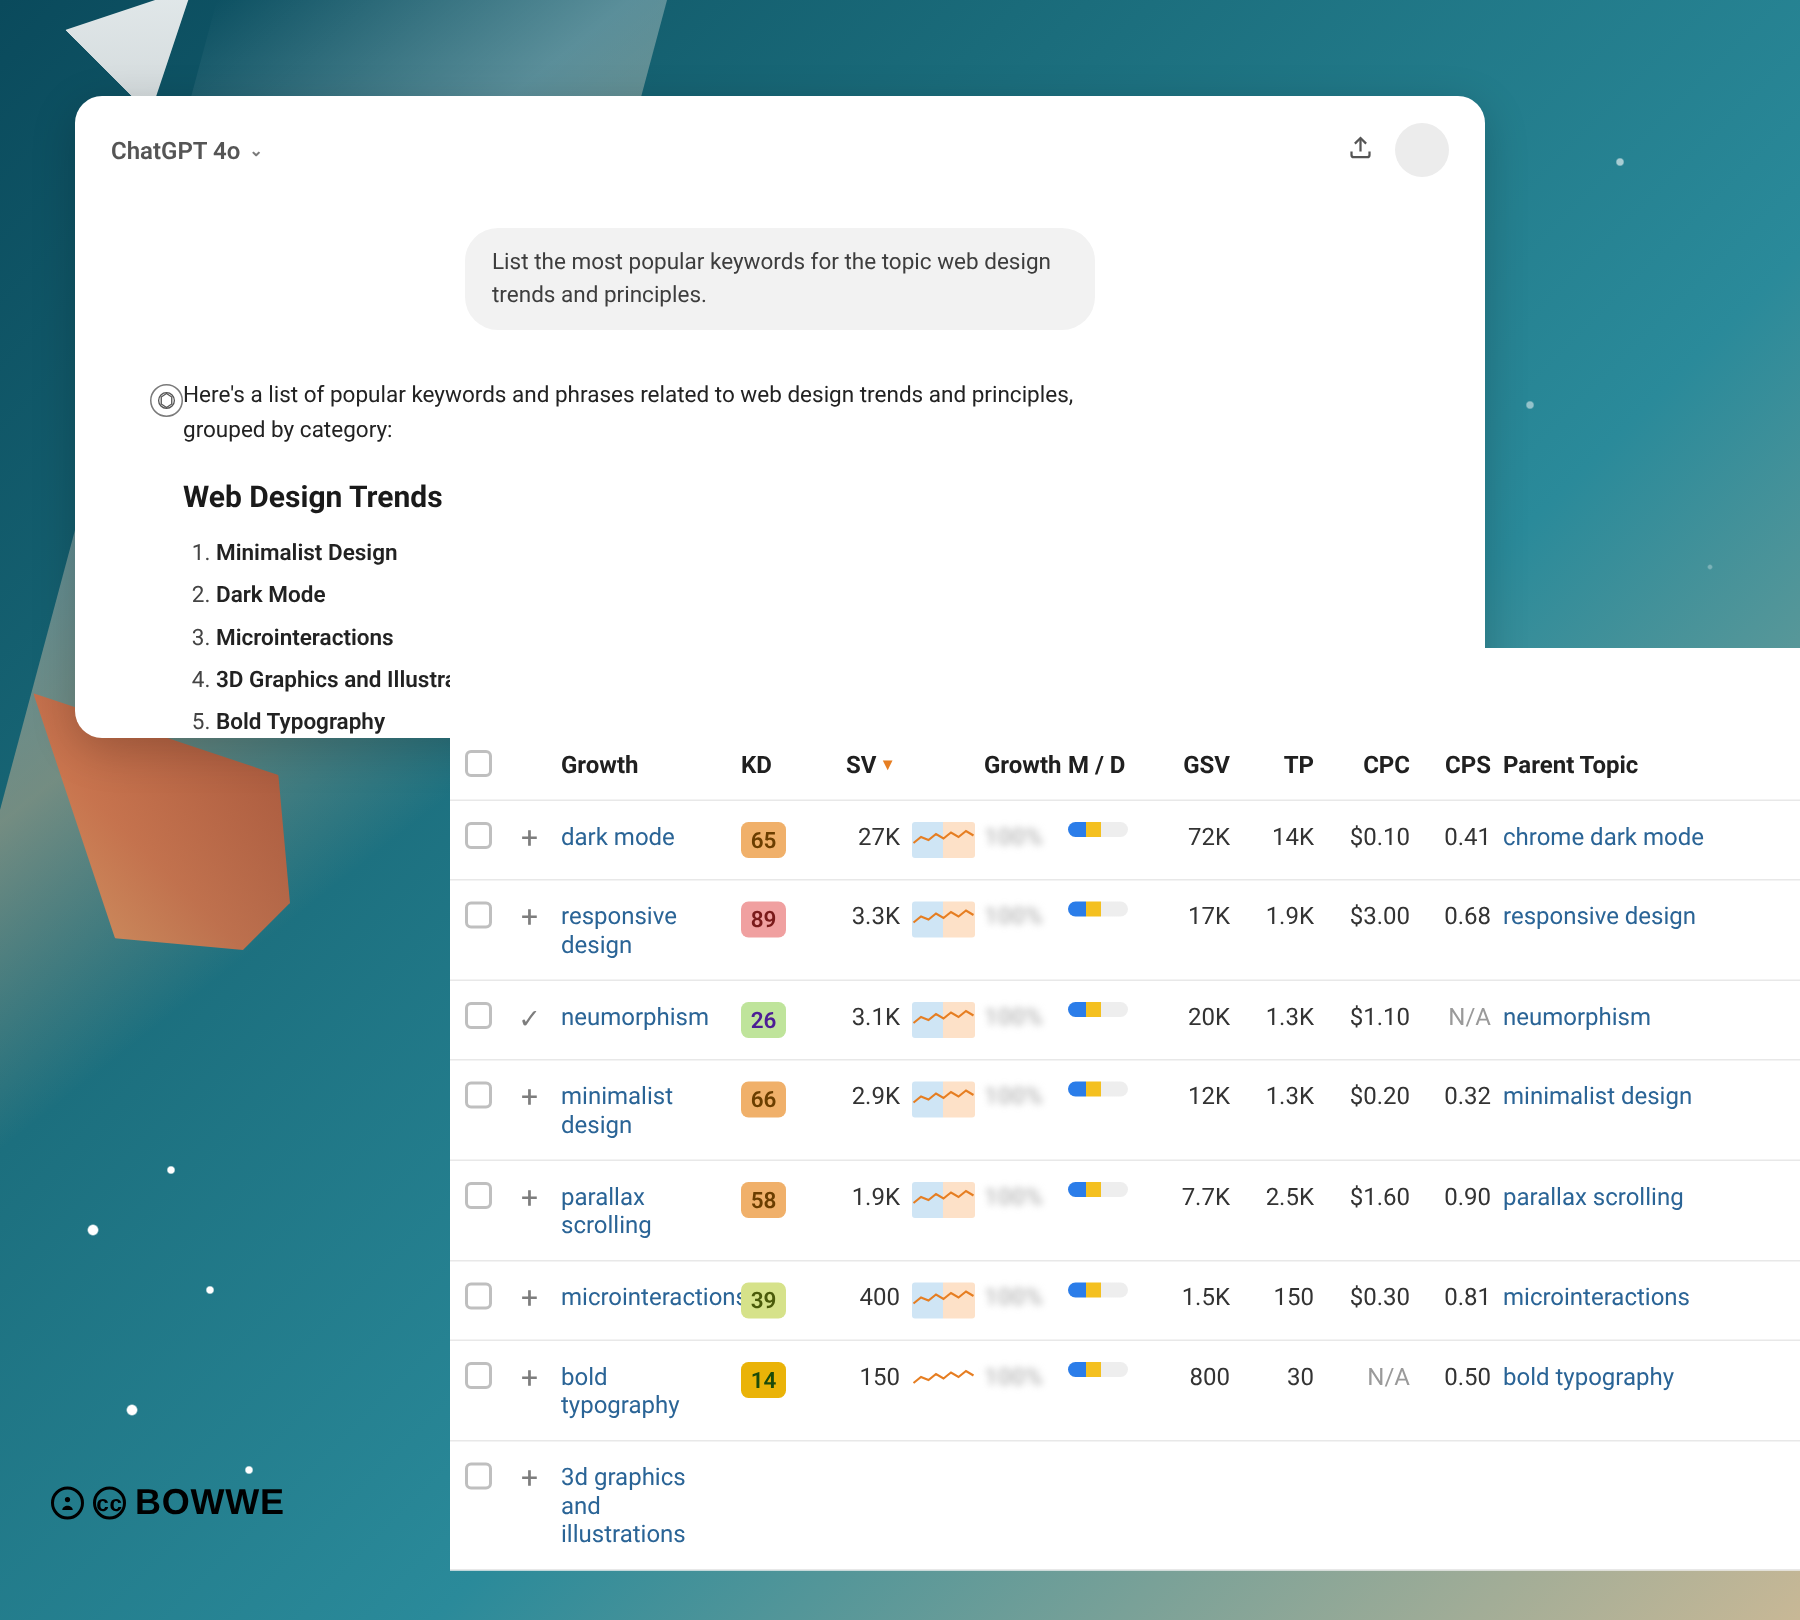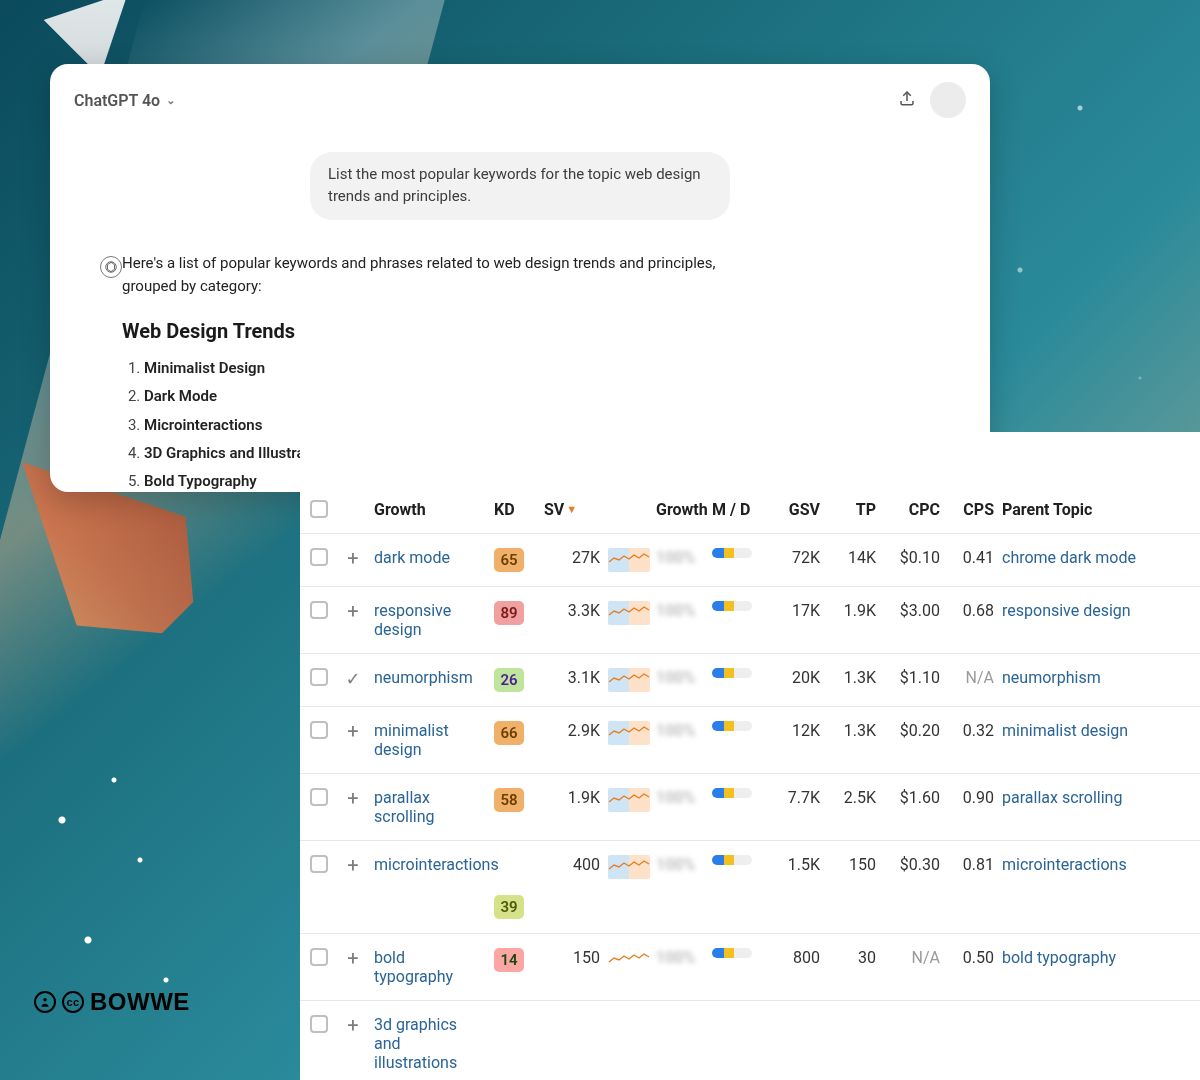--- a/index.html
+++ b/index.html
@@ -157,21 +157,21 @@
 .kd-pill {
   display: inline-block;
   min-width: 30px;
   padding: 3px 6px;
   border-radius: 5px;
   font-weight: 600;
   text-align: center;
   font-size: 15px;
 }
 .num-r { text-align: right; }
-.sv-sort { display: inline-flex; align-items: center; gap: 2px; }
+.sv-sort { display: inline-flex; align-items: center; gap: 2px; margin-left: 20px; }
 .sv-sort .sort-caret { font-size: 11px; color: #e67e22; }
 .spark {
   width: 42px; height: 24px;
   background: linear-gradient(90deg, #cfe5f5 50%, #fde1c8 50%);
   position: relative;
   border-radius: 2px;
 }
 .spark.gray { background:#fff;}
 .spark svg { position: absolute; inset: 0; }
 .blur-pct {
@@ -192,21 +192,21 @@
   bottom: 64px;
   display: flex;
   align-items: center;
   gap: 6px;
   color: #000;
   font-weight: 800;
   font-size: 24px;
   letter-spacing: 0.5px;
   font-family: Arial, sans-serif;
 }
-.cc { width:22px;height:22px;border:2px solid #000;border-radius:50%;display:flex;align-items:center;justify-content:center;font-size:11px;font-weight:700;}
+.cc { width:22px;height:22px;border:2px solid #000;border-radius:50%;display:flex;align-items:center;justify-content:center;font-size:15px;font-weight:700;}
 </style>
 </head>
 <body>
 
 <div class="bg-decoration"></div>
 <div class="rocket-trail"></div>
 <div class="rocket-tip"></div>
 <div class="rocket"></div>
 <div class="sparcles"></div>
 
@@ -399,21 +399,21 @@
         <div class="num-r">$1.60</div>
         <div class="num-r">0.90</div>
         <div><span class="kw-link">parallax scrolling</span></div>
       </div>
       <div class="seo-row">
         <div>
           <div class="cbox"></div>
         </div>
         <div class="plus-btn">+</div>
         <div><span class="kw-link">microinteractions</span></div>
-        <div><span class="kd-pill" style="background: rgb(214, 226, 138); color: rgb(74, 90, 10); margin-top: 40px;">39</span></div>
+        <div><span class="kd-pill" style="background: rgb(214, 226, 138); color: rgb(74, 90, 10);">39</span></div>
         <div class="num-r">400</div>
         <div>
           <div class="spark">
             <svg viewBox="0 0 42 24">
               <polyline fill="none" stroke="#e67e22" stroke-width="1.4" points="1,14 6,10 11,12 16,8 21,11 26,7 31,10 36,6 41,9"></polyline>
             </svg>
           </div>
         </div>
         <div class="blur-pct">100%</div>
         <div>
@@ -424,21 +424,21 @@
         <div class="num-r">$0.30</div>
         <div class="num-r">0.81</div>
         <div><span class="kw-link">microinteractions</span></div>
       </div>
       <div class="seo-row">
         <div>
           <div class="cbox"></div>
         </div>
         <div class="plus-btn">+</div>
         <div><span class="kw-link">bold typography</span></div>
-        <div><span class="kd-pill" style="background: #fca5a5; color: rgb(26, 74, 10);">14</span></div>
+        <div><span class="kd-pill" style="background: #eab308; color: rgb(26, 74, 10);">14</span></div>
         <div class="num-r">150</div>
         <div>
           <div class="spark gray">
             <svg viewBox="0 0 42 24">
               <polyline fill="none" stroke="#e67e22" stroke-width="1.4" points="1,14 6,10 11,12 16,8 21,11 26,7 31,10 36,6 41,9"></polyline>
             </svg>
           </div>
         </div>
         <div class="blur-pct">100%</div>
         <div>

